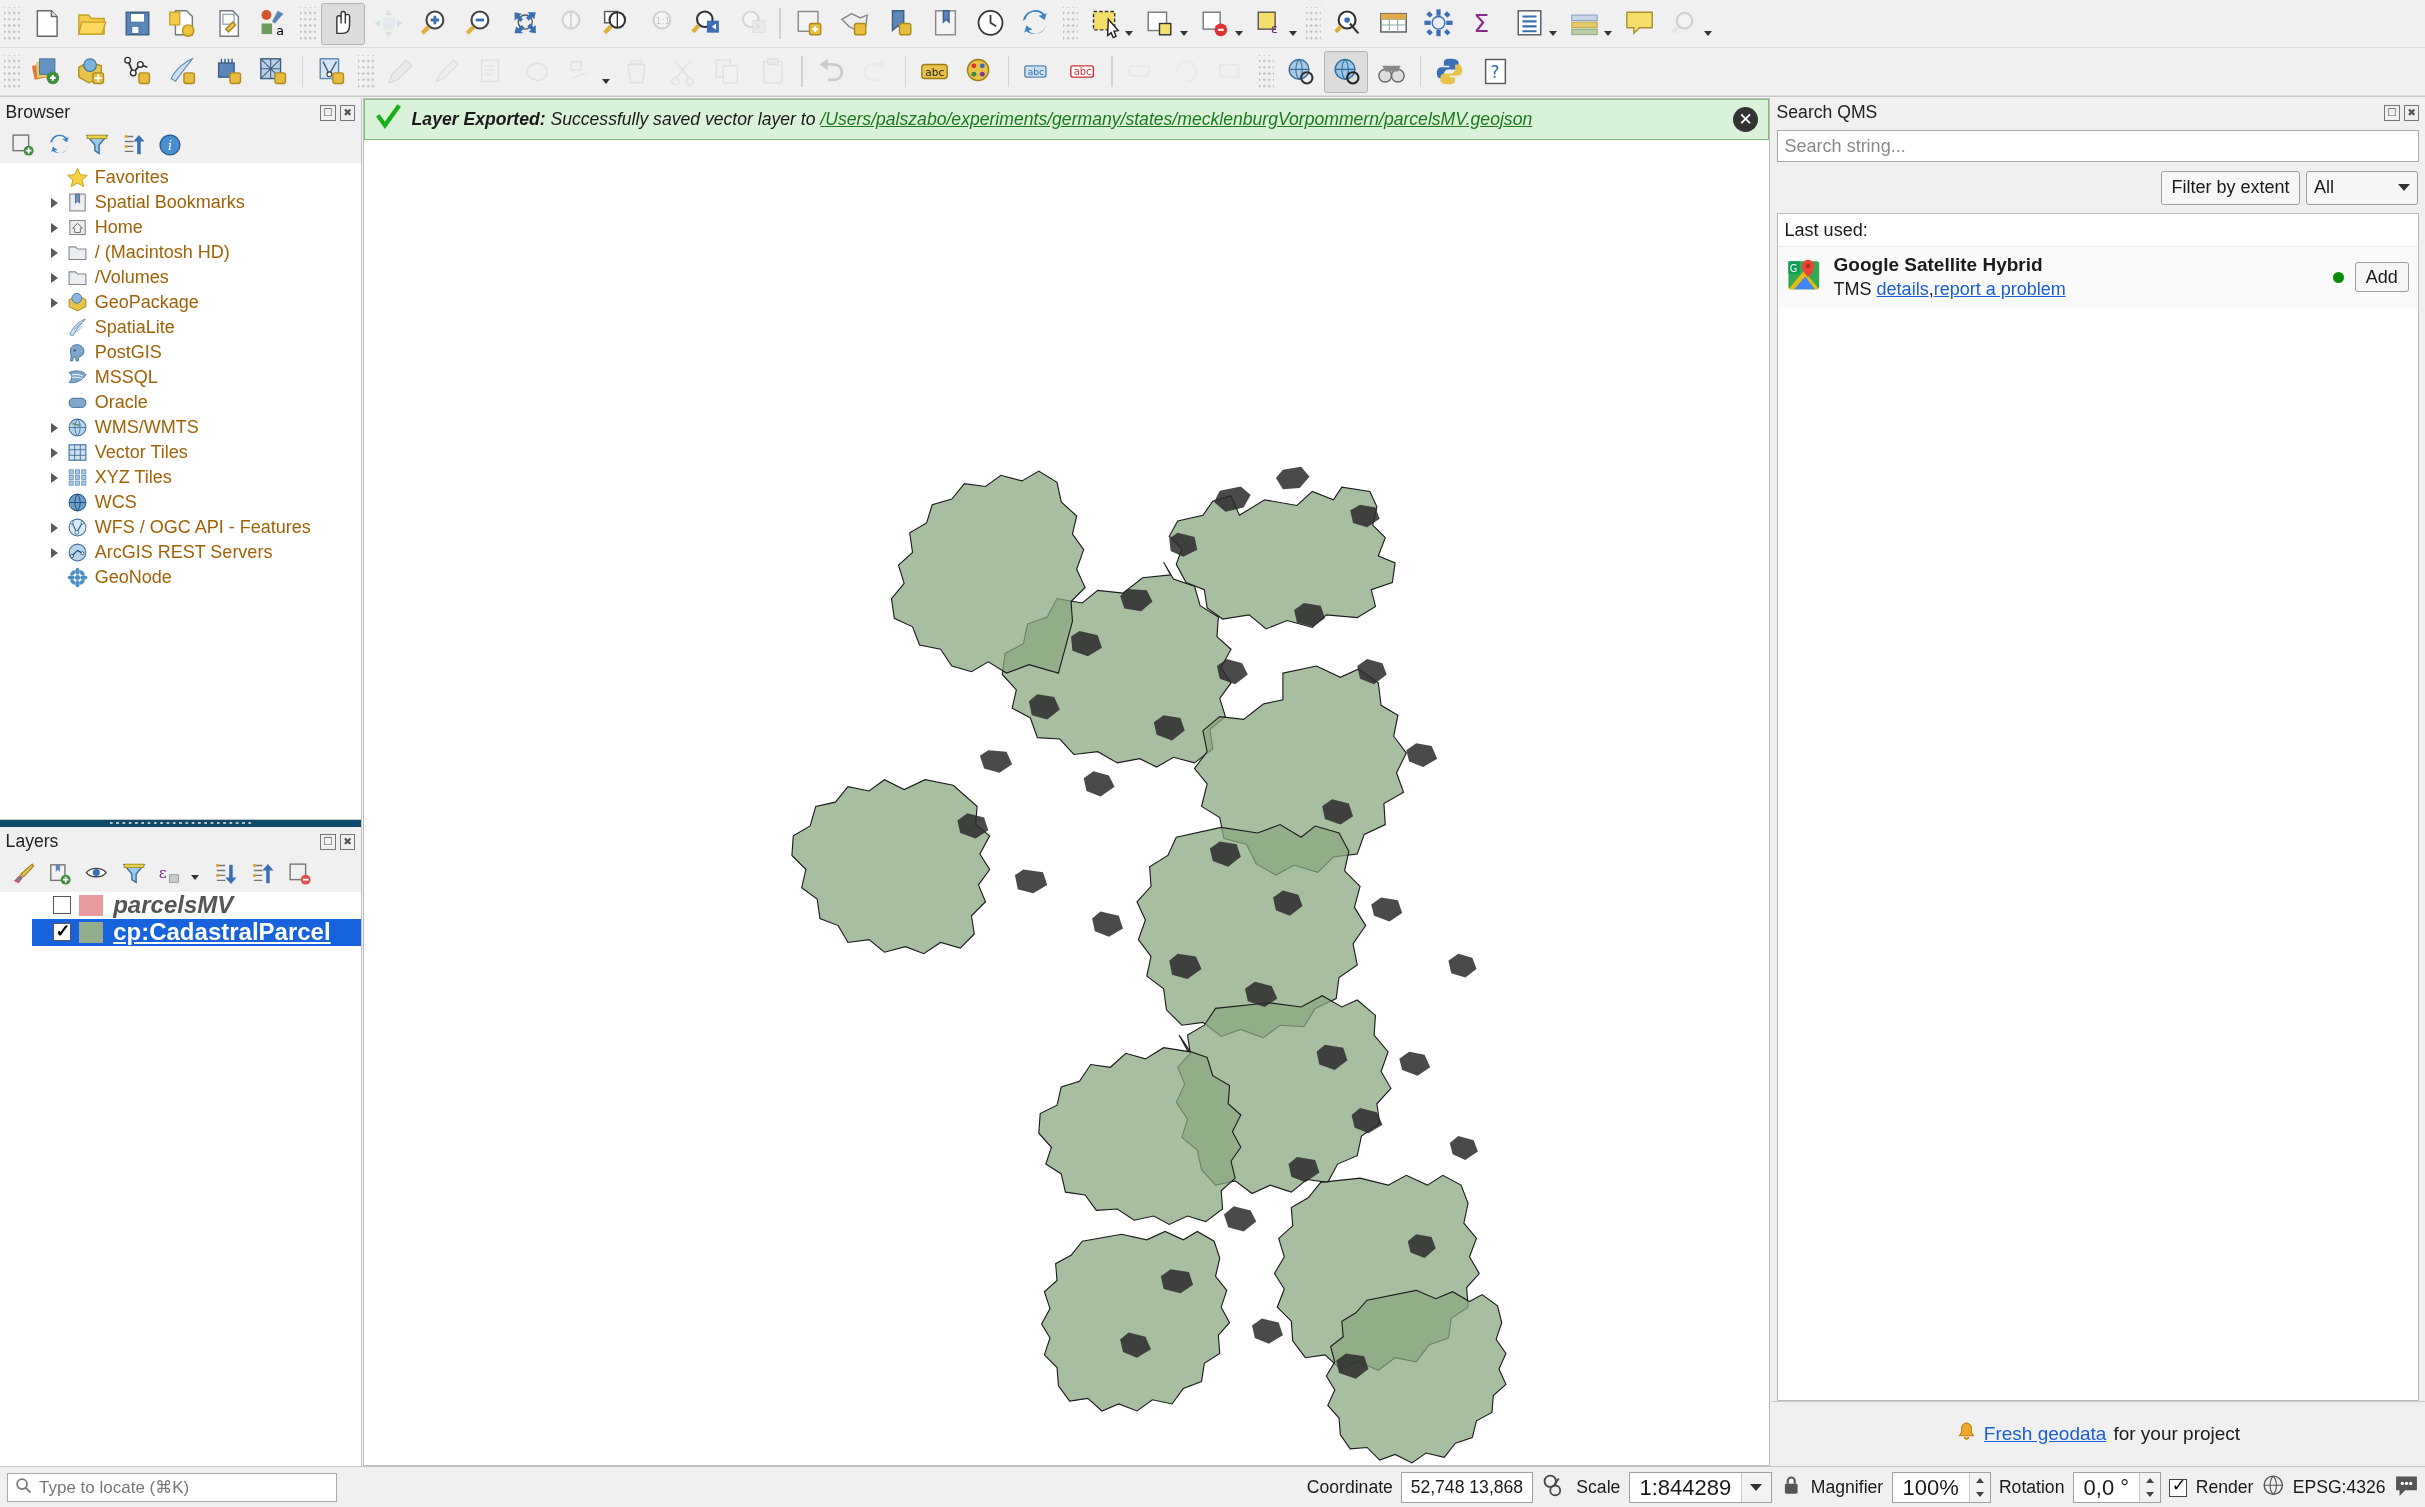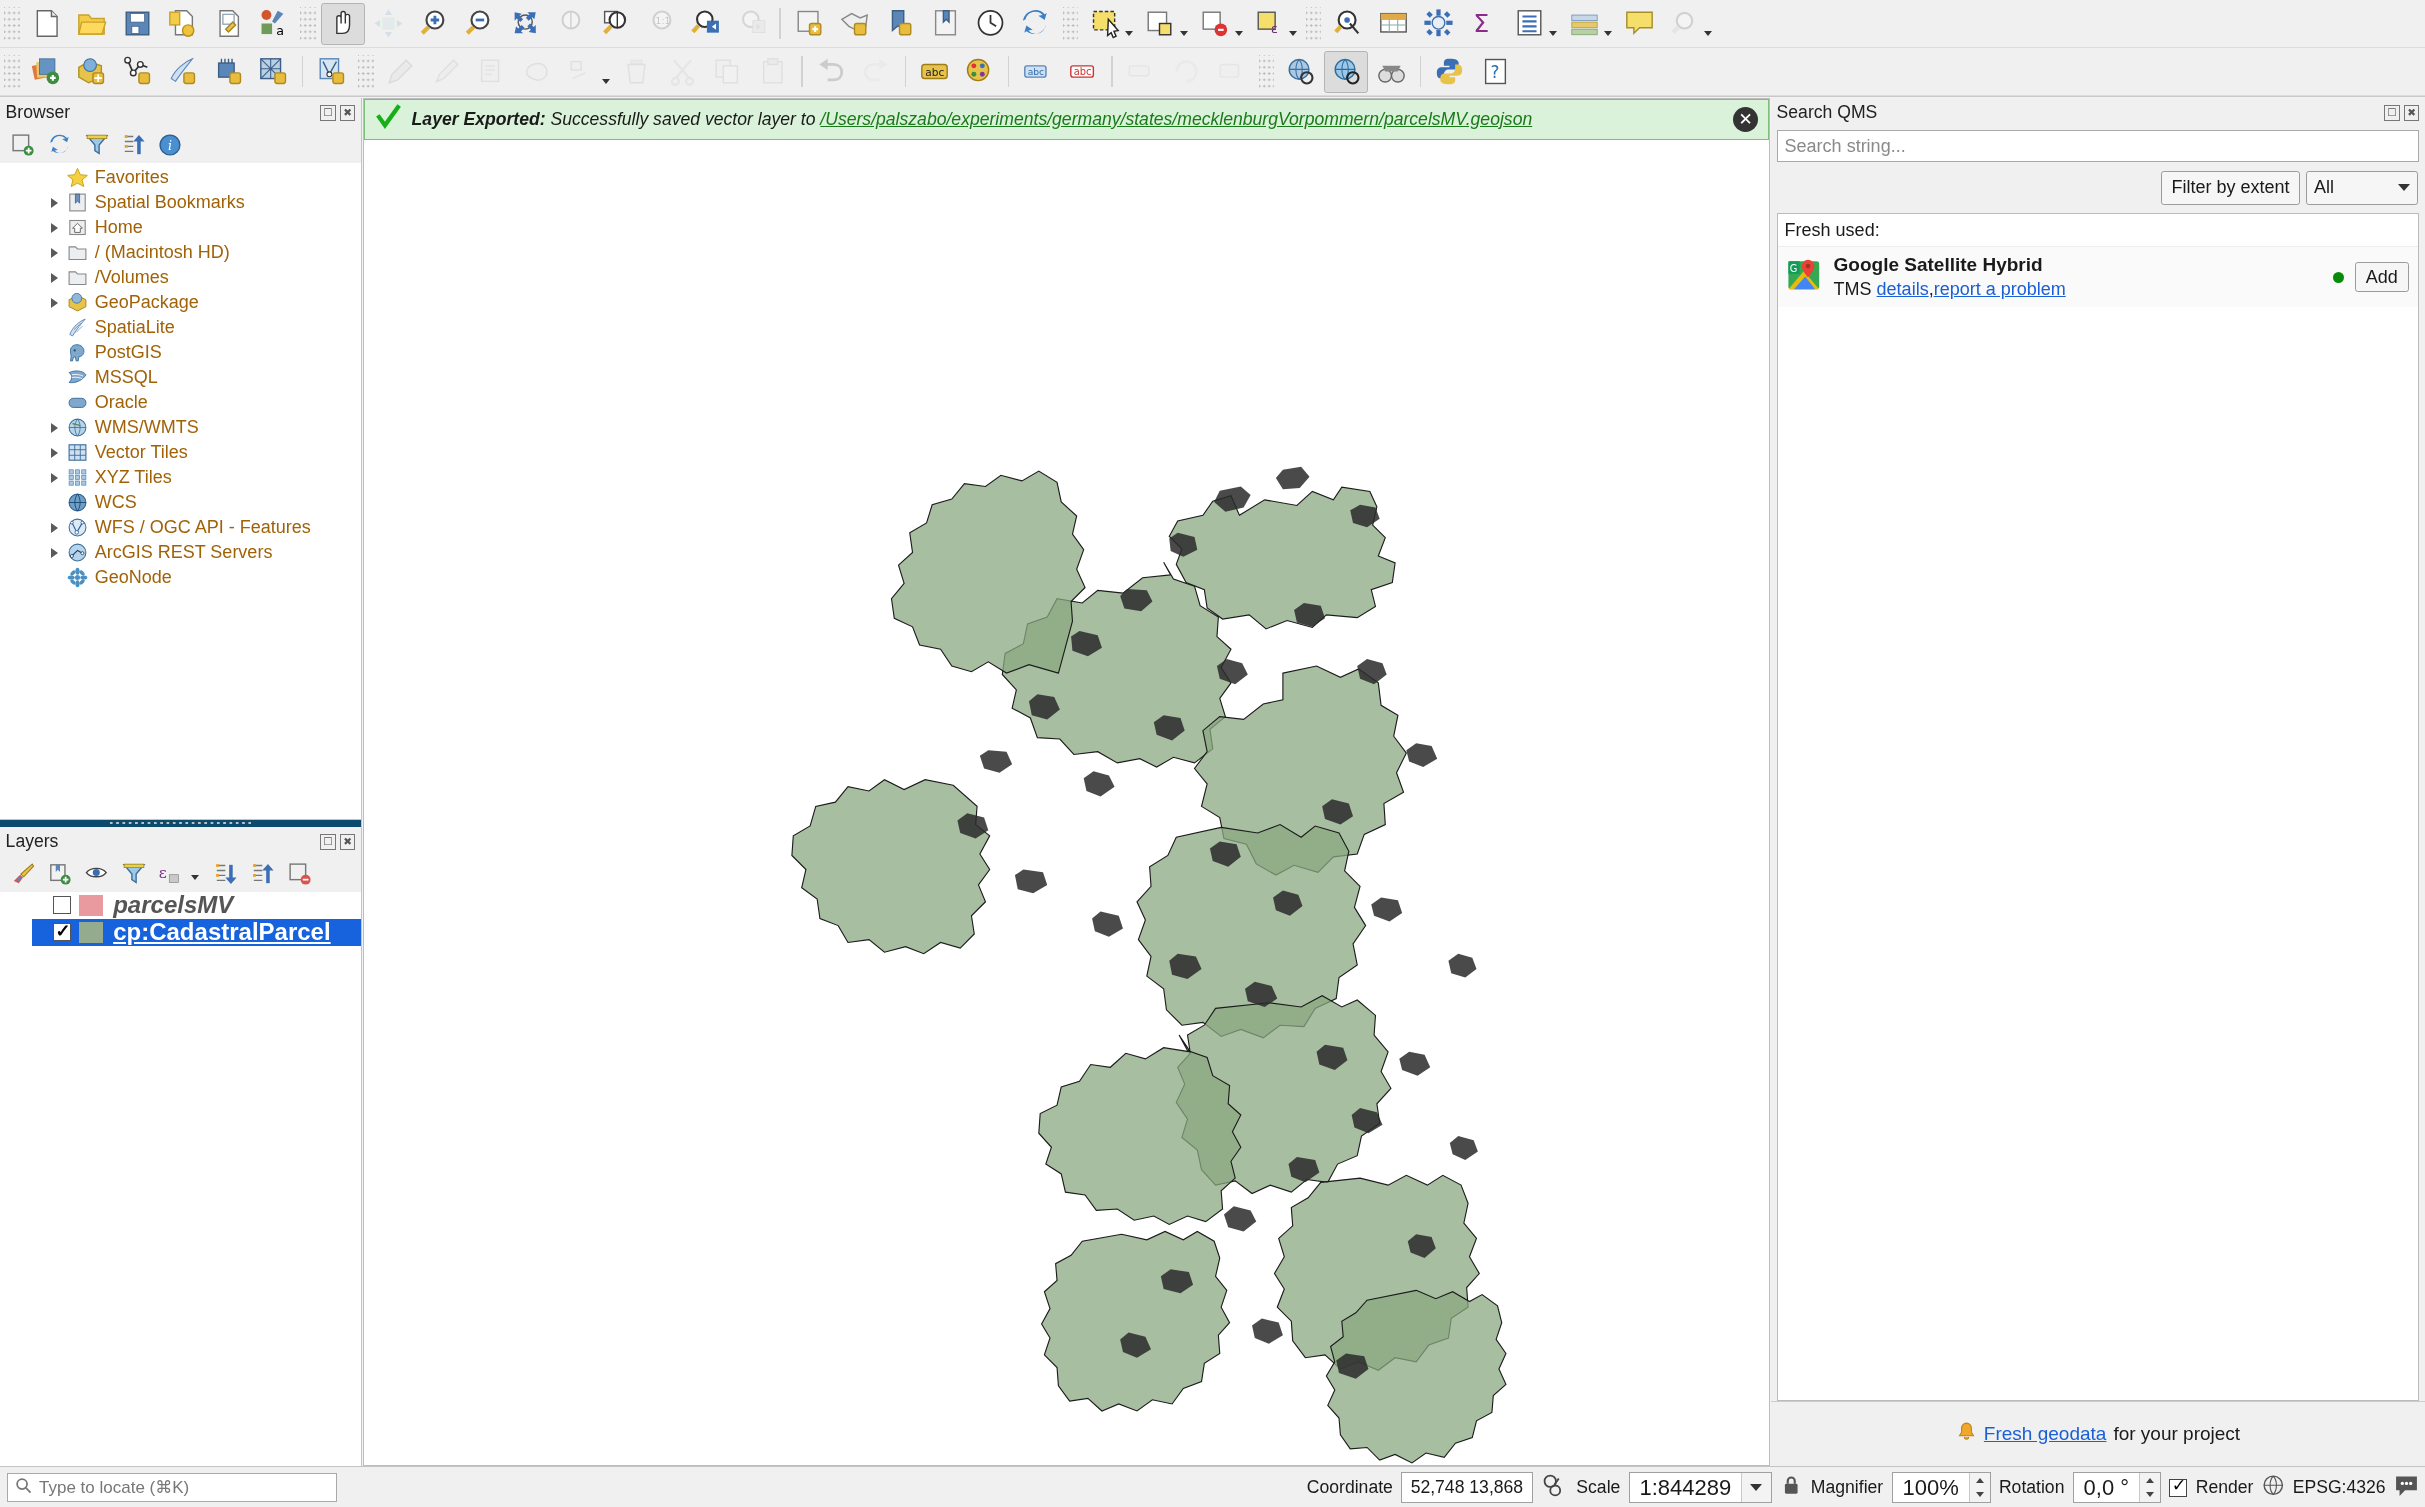--- a/index.html
+++ b/index.html
@@ -1151,21 +1151,21 @@
 
   <div class="qms-filterrow">
     <div class="qms-btn">Filter by extent</div>
     <div class="qms-combo">
       <span>All</span>
       <span class="combo-caret"></span>
     </div>
   </div>
 
   <div class="qms-results">
-    <div class="qms-lastused">Fresh used:</div>
+    <div class="qms-lastused">Last used:</div>
     <div class="qms-item">
       <span>
         <svg width="35" height="35" viewBox="0 0 50 50" style="font-size:26px">
           <rect x="2" y="6" width="44" height="40" rx="4" fill="#34a853"></rect>
           <path d="M2 46l22-26 22 26z" fill="#fbbc04" opacity="0.9"></path>
           <path d="M10 46l16-18 14 18z" fill="#4285f4"></path>
           <rect x="2" y="6" width="16" height="18" fill="#0f9d58"></rect>
           <text x="4" y="22" font-size="14" fill="#fff" font-family="DejaVu Sans">G</text>
           <path d="M30 4a9 9 0 00-9 9c0 7 9 16 9 16s9-9 9-16a9 9 0 00-9-9z" fill="#ea4335"></path>
           <circle cx="30" cy="13" r="3.5" fill="#a5302a"></circle>

